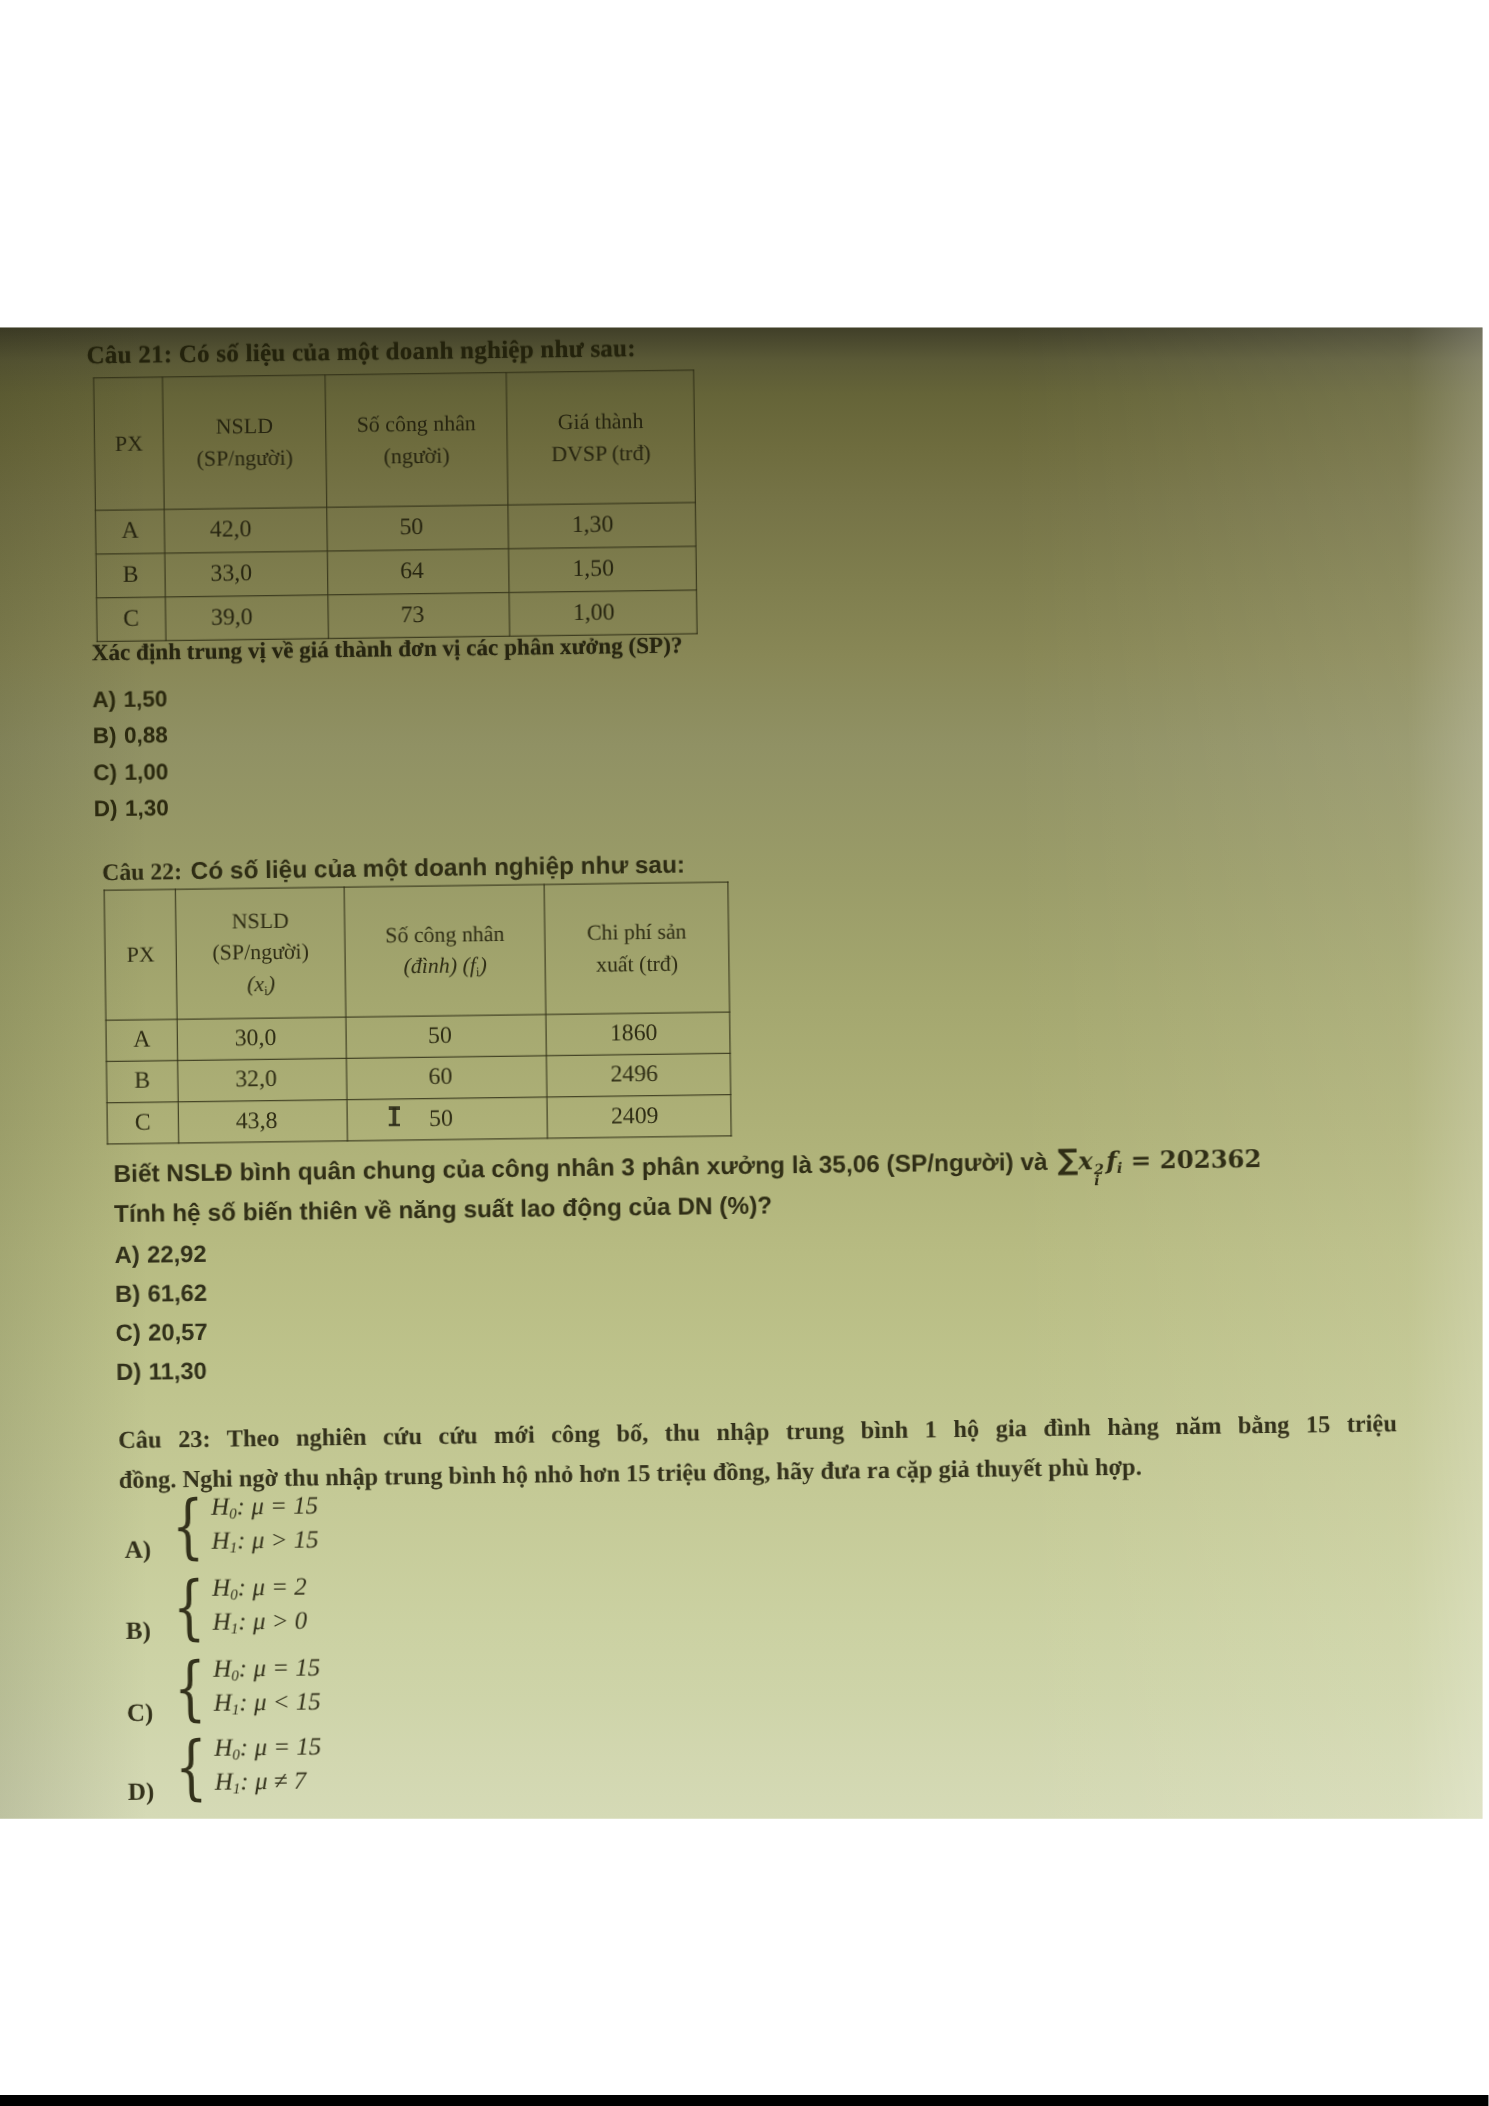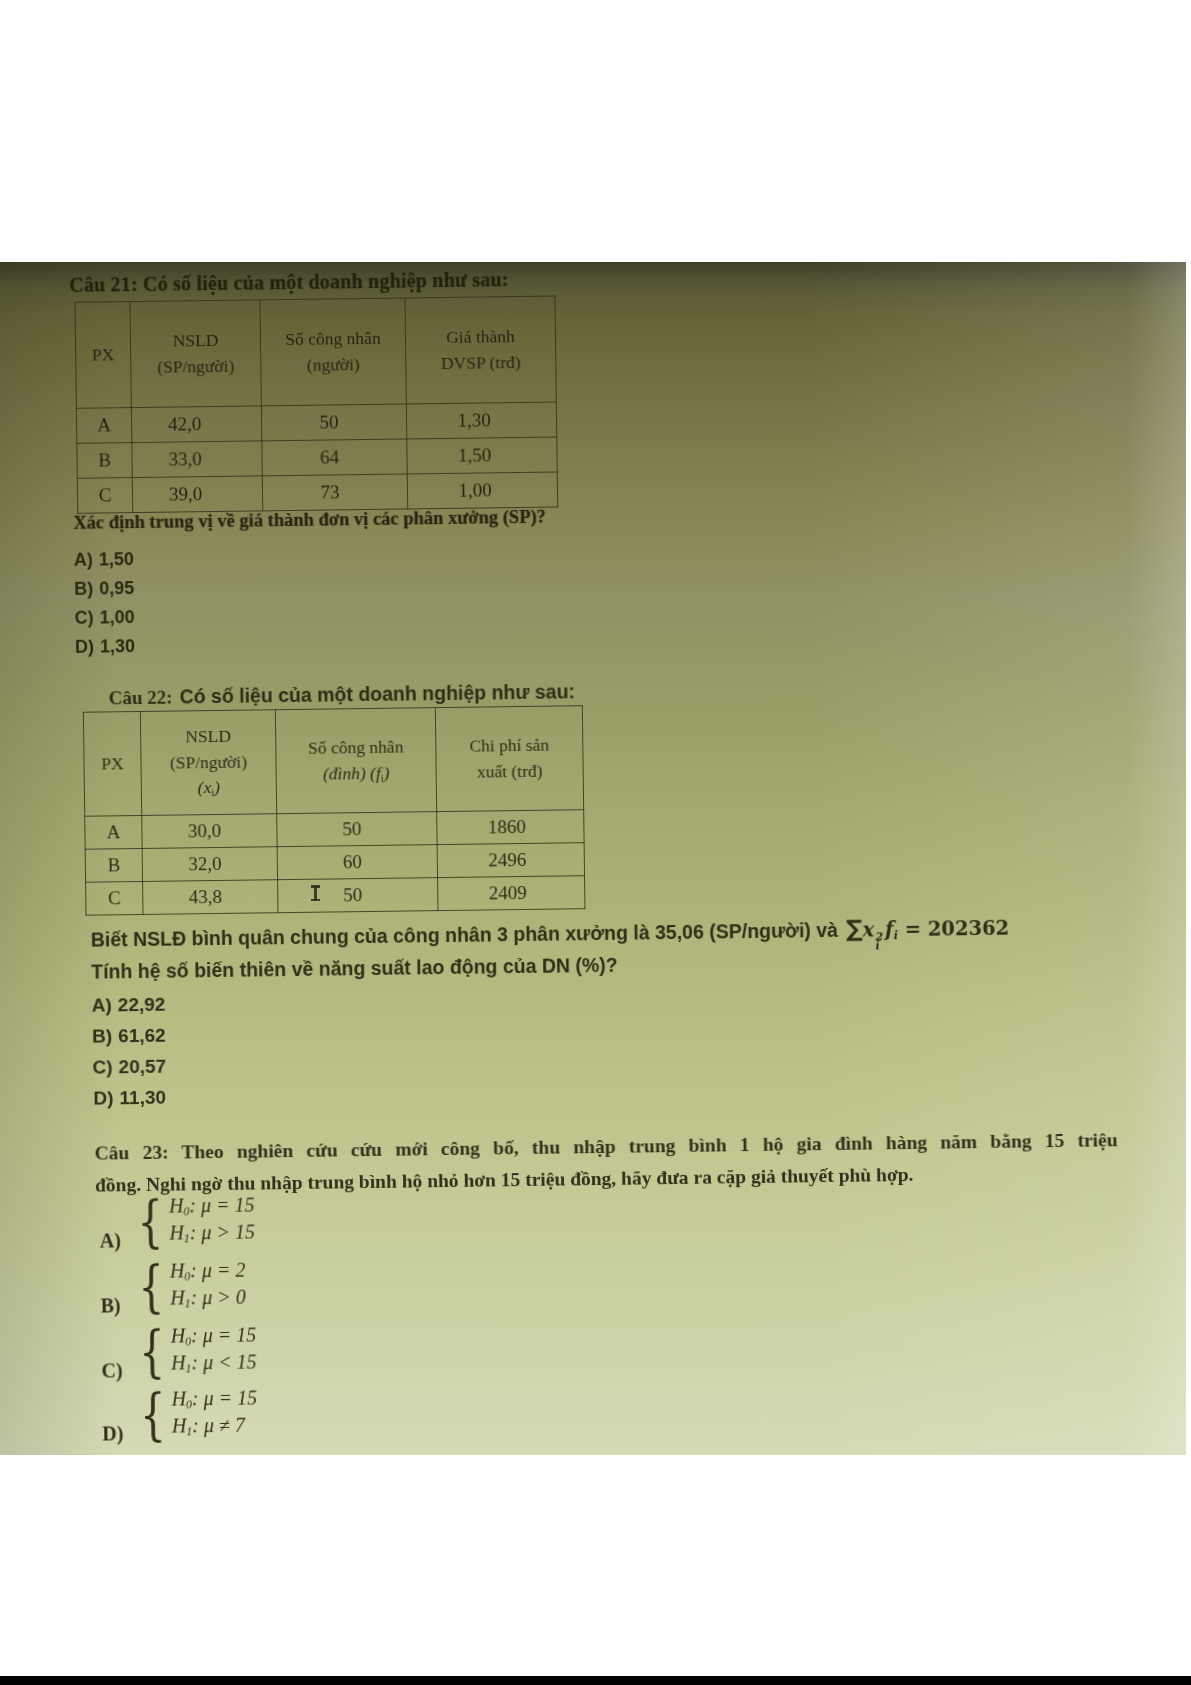--- a/index.html
+++ b/index.html
@@ -28,25 +28,25 @@
     text-align:center;padding:0;}
   table.dt .hl{display:block;line-height:1.45;}
   .q21 table.dt th{font:400 17.5px "Liberation Serif",serif;height:105px;}
   .q21 table.dt td{font:400 19px "Liberation Serif",serif;height:34px;}
   .q22 table.dt th{font:400 17.5px "Liberation Serif",serif;height:103px;}
   .q22 table.dt td{font:400 19px "Liberation Serif",serif;height:32px;}
   td.num{text-align:right;}
   .q-line{font:700 18.5px "Liberation Serif",serif;white-space:nowrap;
     text-shadow:0 0 1px rgba(30,28,10,.45);}
   .opts .opt{height:29px;font:700 18px "Liberation Sans",sans-serif;white-space:nowrap;
-    color:#2b290f;text-align:center;}
+    color:#2b290f;}
   .opt b{font-weight:700;margin-right:6px;}
   
   .q22{color:#2e2c14;}
-  .q22h b{font:700 19px "Liberation Serif",serif;margin-right:7px;margin-left:27px;}
+  .q22h b{font:700 19px "Liberation Serif",serif;margin-right:7px;}
   .q22h span{font:700 19.5px "Liberation Sans",sans-serif;}
   .note{font:700 19.5px "Liberation Sans",sans-serif;white-space:nowrap;color:#302e16;}
   .formula{font-family:"DejaVu Serif",serif;font-style:italic;margin-left:8px;}
   .formula .sigma{font-style:normal;font-size:23px;font-family:"DejaVu Sans",sans-serif;}
   .supsub{display:inline-flex;flex-direction:column;align-items:flex-start;
     font-size:.58em;line-height:.8;vertical-align:-.35em;margin:0 2px 0 1px;}
   .q22 .opts .opt{font:700 19px "Liberation Sans",sans-serif;height:31px;color:#31301a;}
   
   .q23{color:#33311b;}
   .q23p{width:1023px;font:700 19.5px "Liberation Serif",serif;line-height:32px;}
@@ -122,21 +122,21 @@
         </tbody>
           </table>
 
         <div class="abs q-line" style="left:71px;top:251px;">Xác định trung vị về giá thành đơn vị các phân xưởng (SP)?</div>
 
         <div class="abs opts" style="left:71px;top:288px;">
           <div class="opt">
             <b>A)</b><span>1,50</span>
           </div>
           <div class="opt">
-            <b>B)</b><span>0,95</span>
+            <b>B)</b><span>0,88</span>
           </div>
           <div class="opt">
             <b>C)</b><span>1,00</span>
           </div>
           <div class="opt">
             <b>D)</b><span>1,30</span>
           </div>
         </div>
       </div>
 

